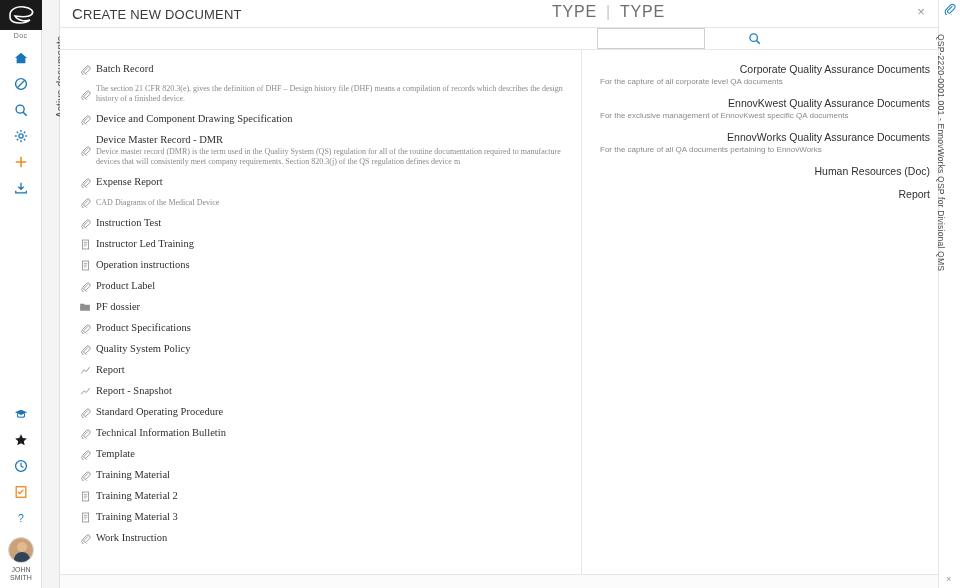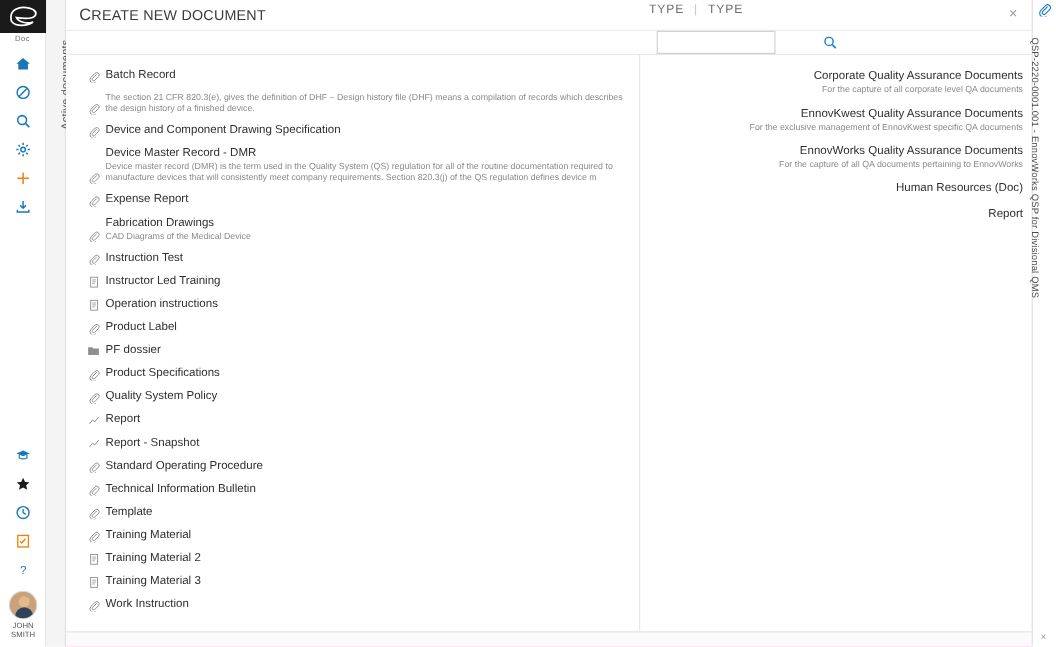--- a/index.html
+++ b/index.html
@@ -82,42 +82,42 @@
     left: 13px; top: 118px;
     white-space: nowrap;
     font-size: 10px;
     color: #555;
     letter-spacing: .2px;
   }
 
   
   .main {
     flex: 1; height: 588px;
-    background: #f9a8d4;
+    background: #bef264;
     display: flex; flex-direction: column;
     position: relative;
   }
   .topbar {
     height: 28px; min-height: 28px;
     display: flex; align-items: center;
     border-bottom: 1px solid #e6e6e6;
     background: #ffffff;
     position: relative;
   }
   .topbar-title {
     margin-left: 12px;
     font-size: 13px;
     color: #3b3b3b;
     letter-spacing: .2px;
   }
   .topbar-title .cap { font-size: 15px; }
   .col-headers {
     position: absolute; left: 492px; top: 3px;
     display: flex; align-items: flex-end;
-    font-size: 11px; color: #6d6d6d; letter-spacing: .8px; margin-left: 38px;
+    font-size: 16px; color: #6d6d6d; letter-spacing: .8px;
   }
   .col-headers .sep { margin: 0 9px; color: #c8c8c8; }
   .close-x {
     position: absolute; right: 10px; top: 5px;
     width: 14px; height: 14px;
     color: #9a9a9a; font-size: 13px; line-height: 14px; text-align: center;
     cursor: pointer;
   }
 
   
@@ -156,38 +156,39 @@
     border-right: 1px solid #e6e6e6;
     padding: 8px 0 0 0;
     overflow: hidden;
   }
   .col-right {
     flex: 1;
     padding: 8px 0 0 0;
     overflow: hidden;
   }
   .doc-row {
-    display: flex; align-items: flex-end;
+    display: flex; align-items: center;
     padding: 4px 8px 4px 14px;
     cursor: pointer;
+    font-family: Liberation Serif, serif;
   }
   .doc-ic {
     width: 22px; min-width: 22px; padding-top: 1px;
     display: flex; justify-content: center;
     color: #8f8f8f;
   }
   .doc-body { flex: 1; }
   .doc-title { font-size: 10.5px; color: #2f2f2f; line-height: 13px; }
   .doc-desc {
     font-size: 8px; color: #8a8a8a; line-height: 10px; margin-top: 1px;
     max-width: 480px;
   }
   .grp-row { padding: 5px 8px 5px 18px; cursor: pointer; }
   .grp-title { font-size: 10.5px; color: #2f2f2f; line-height: 13px; text-align: right; }
-  .grp-desc { font-size: 8px; color: #8a8a8a; line-height: 10px; margin-top: 1px; text-align: right; }
+  .grp-desc { font-size: 8px; color: #8a8a8a; line-height: 10px; margin-top: 1px; }
 
   .bottom-strip {
     height: 14px; min-height: 14px;
     border-top: 1px solid #e6e6e6;
     background: #fbfbfb;
   }
 
   
   .rrail {
     width: 22px; height: 588px;
@@ -392,21 +393,20 @@
               <div class="doc-title">Expense Report</div>
             </div>
           </div>
           <div class="doc-row">
             <div class="doc-ic">
               <svg width="11" height="11" viewBox="0 0 16 16">
                 <path d="M11.5 5 L6 10.5 a2 2 0 0 0 2.8 2.8 l5.2-5.2 a3.2 3.2 0 0 0-4.5-4.5 L4 9.1 a4.5 4.5 0 0 0 6.4 6.4" fill="none" stroke="currentColor" stroke-width="1.3"></path>
               </svg>
             </div>
             <div class="doc-body">
-              <div class="doc-title">Fabrication Drawings</div>
               <div class="doc-desc">CAD Diagrams of the Medical Device</div>
             </div>
           </div>
           <div class="doc-row">
             <div class="doc-ic">
               <svg width="11" height="11" viewBox="0 0 16 16">
                 <path d="M11.5 5 L6 10.5 a2 2 0 0 0 2.8 2.8 l5.2-5.2 a3.2 3.2 0 0 0-4.5-4.5 L4 9.1 a4.5 4.5 0 0 0 6.4 6.4" fill="none" stroke="currentColor" stroke-width="1.3"></path>
               </svg>
             </div>
             <div class="doc-body">

